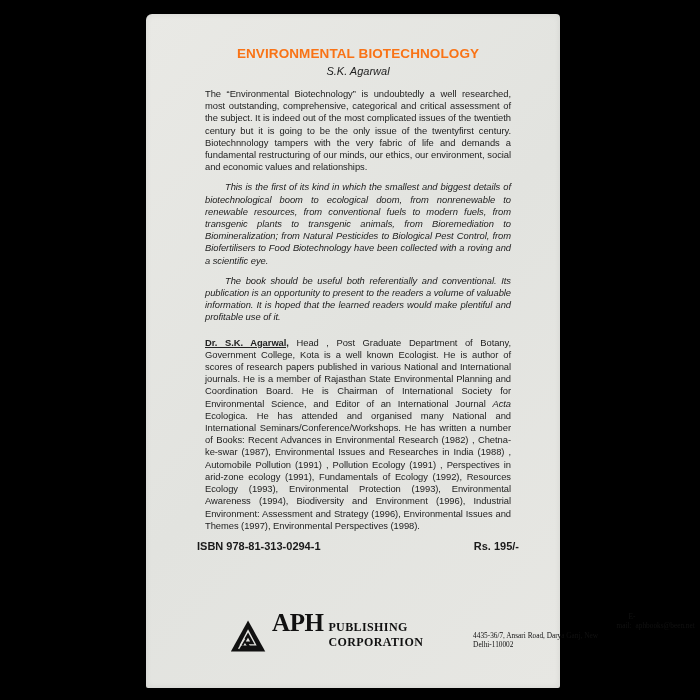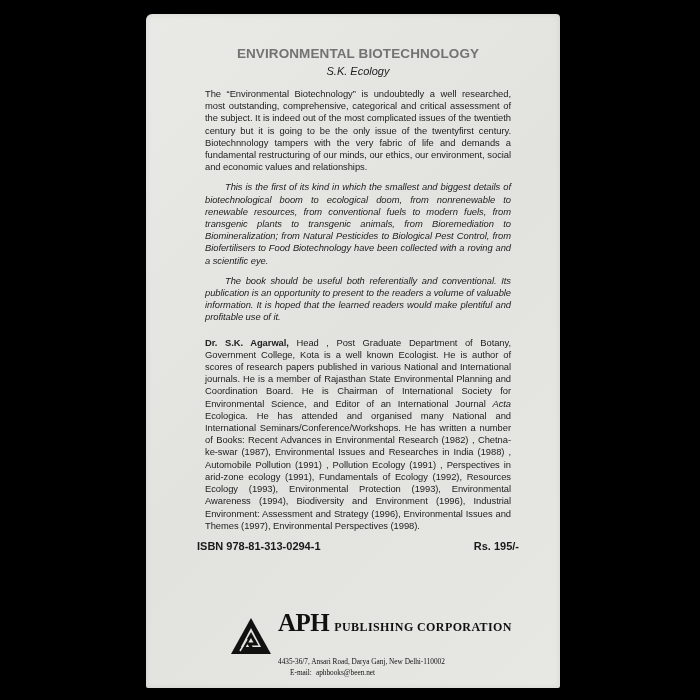--- a/index.html
+++ b/index.html
@@ -12,58 +12,58 @@
       background: #e6e6e2;
       background-image: linear-gradient(135deg, #e9e9e5 0%, #e2e3df 50%, #e7e7e3 100%);
       border-radius: 6px 4px 2px 2px;
       box-shadow: inset 0 0 6px rgba(0,0,0,0.08);
     }
     .content {
       position: absolute; left: 197px; top: 46px; width: 322px; color: #1d1d1d;
     }
     .title {
       text-align: center; font-weight: bold; font-size: 13.5px; letter-spacing: 0.1px;
-      margin: 0; color: #737373;
+      margin: 0; color: #f97316;
     }
     .author {
       text-align: center; font-style: italic; font-size: 11px; margin: 4px 0 11px 0; color: #222;
     }
     .para {
       font-size: 9.4px; line-height: 12.2px; text-align: justify; margin: 8px; color: #222;
       letter-spacing: -0.05px;
     }
     .para.indent { text-indent: 20px; font-style: italic; }
     .bio { margin-top: 13px; }
-    .bio b { font-weight: bold; }
+    .bio b { font-weight: bold; text-decoration: underline; }
     .bio i { font-style: italic; }
     .isbn-row {
       display: flex; justify-content: space-between; margin-top: 0;
       font-weight: bold; font-size: 11px; color: #1a1a1a;
     }
     .publisher {
       position: absolute; left: 230px; top: 610px; display: flex; align-items: flex-start;
       color: #111;
     }
     .logo { width: 42px; height: 38px; margin-top: 7px; margin-right: 6px; }
-    .pub-text { display: flex; flex-direction: column; font-family: "Liberation Serif", serif; }
+    .pub-text { display: flex; flex-direction: row; font-family: "Liberation Serif", serif; }
     .pub-name-row { display: flex; align-items: baseline; }
     .pub-aph { font-weight: bold; font-size: 25px; line-height: 26px; letter-spacing: -0.5px; }
     .pub-corp { font-weight: bold; font-size: 12px; margin-left: 5px; letter-spacing: 0.4px; }
     .pub-address { font-size: 7.3px; margin-top: 21px; }
     .pub-email { font-size: 7.3px; margin-top: 2px; }
     .pub-email span { margin-left: 4px; }
   </style>
 </head>
 <body>
 
 <div class="cover"></div>
 
 <div class="content">
   <h1 class="title">ENVIRONMENTAL BIOTECHNOLOGY</h1>
-  <div class="author">S.K. Ecology</div>
+  <div class="author">S.K. Agarwal</div>
 
   <p class="para">The “Environmental Biotechnology” is undoubtedly a well researched, most outstanding, comprehensive, categorical and critical assessment of the subject. It is indeed out of the most complicated issues of the twentieth century but it is going to be the only issue of the twentyfirst century. Biotechnnology tampers with the very fabric of life and demands a fundamental restructuring of our minds, our ethics, our environment, social and economic values and relationships.</p>
   <p class="para indent">This is the first of its kind in which the smallest and biggest details of biotechnological boom to ecological doom, from nonrenewable to renewable resources, from conventional fuels to modern fuels, from transgenic plants to transgenic animals, from Bioremediation to Biomineralization; from Natural Pesticides to Biological Pest Control, from Biofertilisers to Food Biotechnology have been collected with a roving and a scientific eye.</p>
   <p class="para indent">The book should be useful both referentially and conventional. Its publication is an opportunity to present to the readers a  volume of valuable information. It is hoped that the learned readers would make plentiful and profitable use of it.</p>
 
   <p class="para bio"><b>Dr. S.K. Agarwal,</b><span> Head , Post Graduate Department of Botany, Government College, Kota is a well known Ecologist. He is author of scores of research papers published in various National and International journals. He is a member of Rajasthan State Environmental Planning and Coordination Board. He is Chairman of International Society for Environmental Science, and Editor of an International Journal </span><i>Acta</i><span> Ecologica. He has attended and organised many National and International Seminars/Conference/Workshops. He has written a number of Books: Recent Advances in Environmental Research (1982) , Chetna-ke-swar (1987), Environmental Issues and Researches in India (1988) , Automobile Pollution (1991) , Pollution Ecology (1991) , Perspectives in arid-zone ecology (1991), Fundamentals of Ecology (1992), Resources Ecology (1993), Environmental Protection (1993), Environmental Awareness (1994), Biodiversity and Environment (1996), Industrial Environment: Assessment and Strategy (1996), Environmental Issues and Themes (1997), Environmental Perspectives (1998).</span></p>
 
   <div class="isbn-row">
     <span>ISBN 978-81-313-0294-1</span>
     <span>Rs. 195/-</span>

